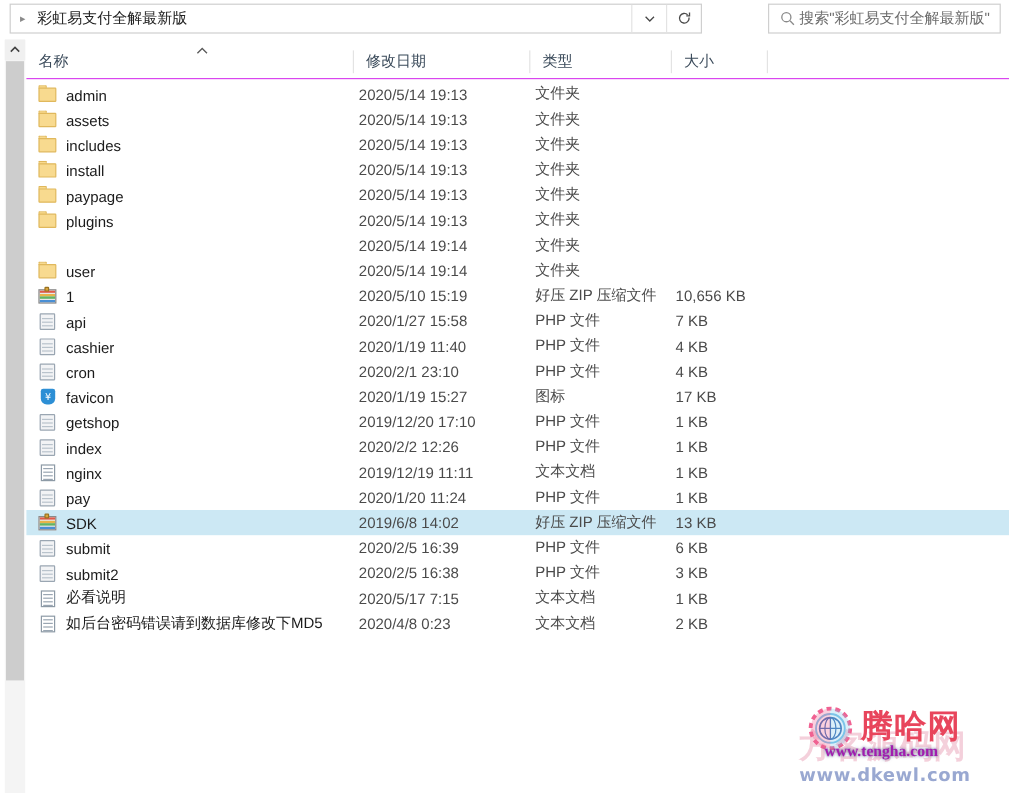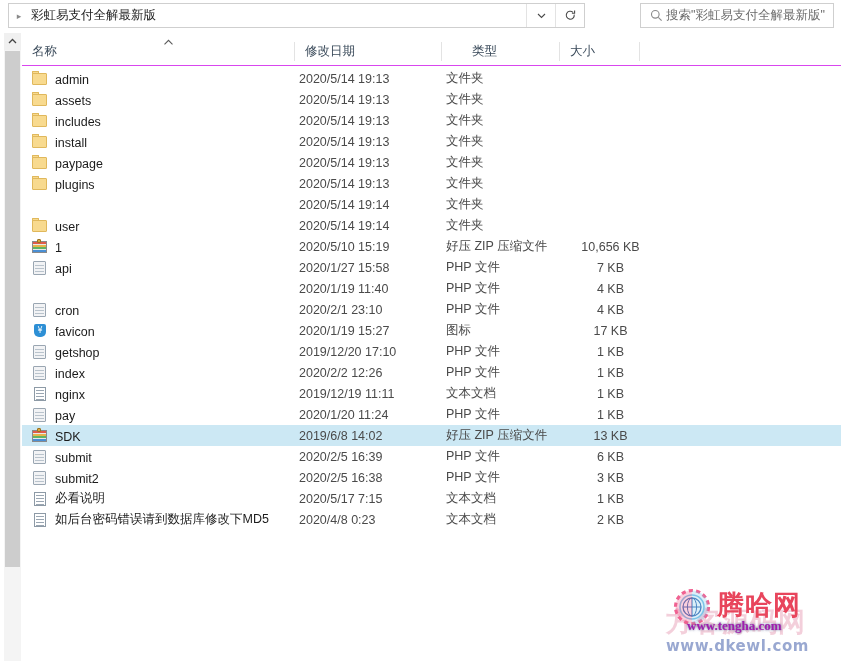--- a/index.html
+++ b/index.html
@@ -76,21 +76,21 @@
   
   .list { position:absolute; left:22px; top:68px; width:819px; }
   .row {
     position: relative; height: 21px; display:flex; align-items:center;
     font-size: 12.5px; color:#1b1b1b;
   }
   .row.selected { background: #cce8f4; }
   .c-name { position:absolute; left:4px; width:275px; display:flex; align-items:flex-end; }
   .c-date { position:absolute; left:277px; width:145px; color:#4a4a4a; }
   .c-type { position:absolute; left:424px; width:115px; color:#4a4a4a; }
-  .c-size { position:absolute; left:541px; width:95px; text-align:center; color:#4a4a4a; }
+  .c-size { position:absolute; left:541px; width:95px; text-align:left; color:#4a4a4a; }
   .nm { padding-left: 6px; white-space:nowrap; }
 
   .ico { width:18px; height:17px; position:relative; flex:none; margin-left:5px; }
 
   
   .ic-folder .fbody {
     position:absolute; left:1px; top:3px; width:15px; height:12px;
     background:#f8da8f; border:1px solid #e0b85c; border-radius:0 1px 1px 1px;
   }
   .ic-folder .ftab {
@@ -209,21 +209,21 @@
       </svg>
     </div>
     <div class="ls-thumb"></div>
   </div>
 
   <div class="headers">
     <div class="hcell" style="left:0;width:272px;">名称</div>
     <div class="hdiv" style="left:272px;"></div>
     <div class="hcell" style="left:273px;width:146px;">修改日期</div>
     <div class="hdiv" style="left:419px;"></div>
-    <div class="hcell" style="left:440px;width:117px;">类型</div>
+    <div class="hcell" style="left:420px;width:117px;">类型</div>
     <div class="hdiv" style="left:537px;"></div>
     <div class="hcell" style="left:538px;width:79px;">大小</div>
     <div class="hdiv" style="left:617px;"></div>
   </div>
   <div class="sortcaret">
     <svg width="11" height="7" viewBox="0 0 11 7" aria-hidden="true">
       <path d="M1.5 5.4 L5.5 1.4 L9.5 5.4" fill="none" stroke="#5a5a5a" stroke-width="1.1"></path>
     </svg>
   </div>
 
@@ -342,20 +342,29 @@
             <span class="pline" style="top:9px"></span>
             <span class="pline" style="top:12px"></span>
           </span>
           <span class="nm">api</span>
         </span>
         <span class="c-date">2020/1/27 15:58</span>
         <span class="c-type">PHP 文件</span>
         <span class="c-size">7 KB</span>
       </div>
       <div class="row">
+        <span class="c-name">
+          <span class="ico ic-php">
+            <span class="pbody"></span>
+            <span class="pline" style="top:6px"></span>
+            <span class="pline" style="top:9px"></span>
+            <span class="pline" style="top:12px"></span>
+          </span>
+          <span class="nm">cashier</span>
+        </span>
         <span class="c-date">2020/1/19 11:40</span>
         <span class="c-type">PHP 文件</span>
         <span class="c-size">4 KB</span>
       </div>
       <div class="row">
         <span class="c-name">
           <span class="ico ic-php">
             <span class="pbody"></span>
             <span class="pline" style="top:6px"></span>
             <span class="pline" style="top:9px"></span>

